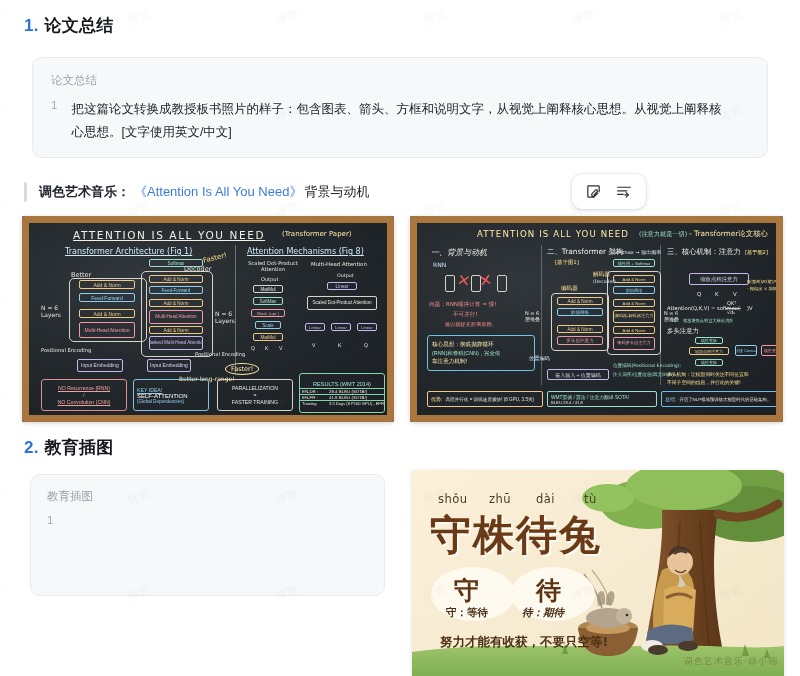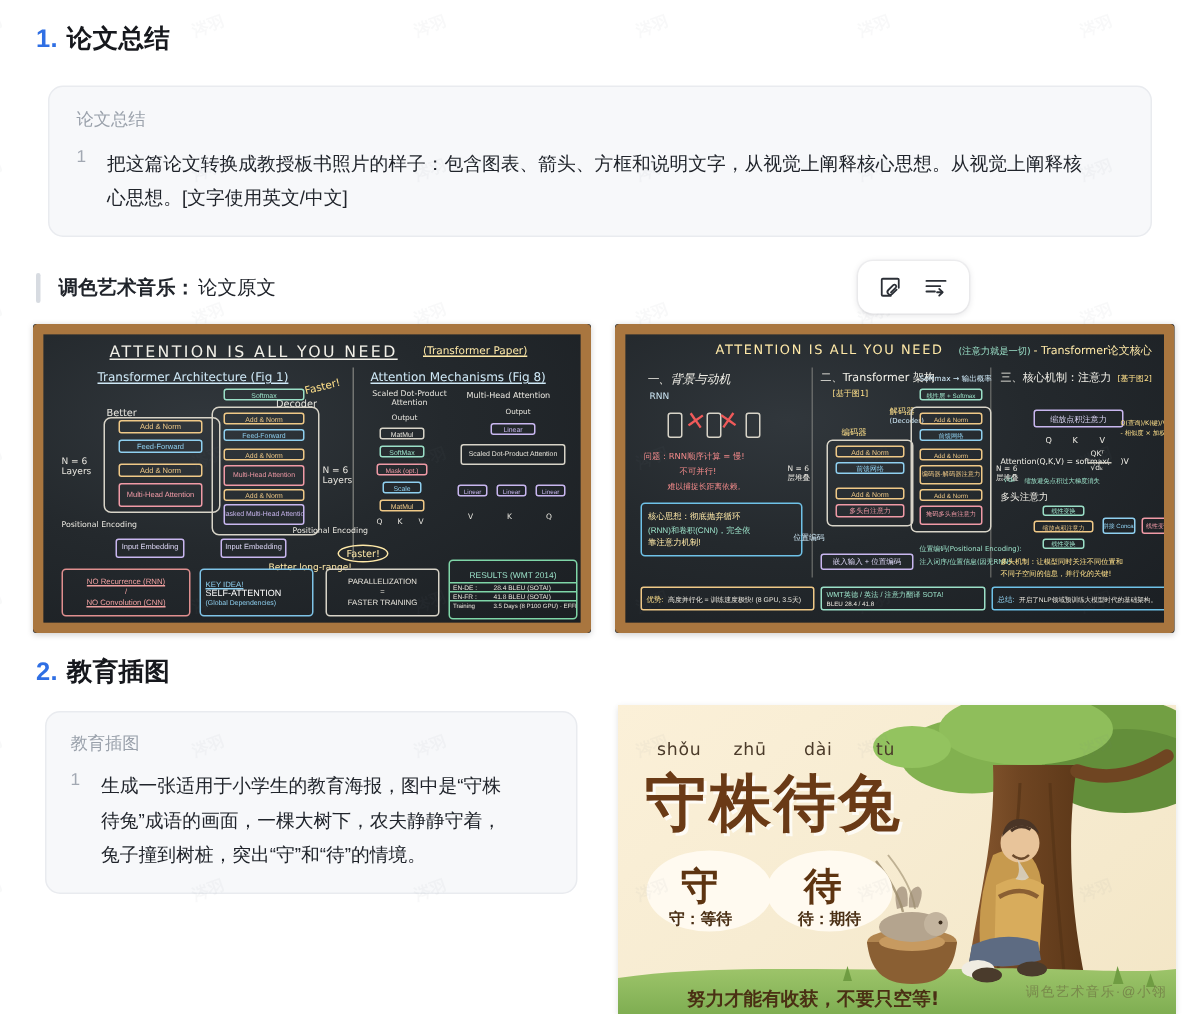--- a/index.html
+++ b/index.html
@@ -139,21 +139,22 @@
     <div class="prompt-label">论文总结</div>
     <div class="prompt-row" style="margin-top:10px;">
       <div class="prompt-idx">1</div>
       <div class="prompt-text" style="max-width:655px;">把这篇论文转换成教授板书照片的样子：包含图表、箭头、方框和说明文字，从视觉上阐释核心思想。从视觉上阐释核心思想。[文字使用英文/中文]</div>
     </div>
   </div>
 
   <div class="upload-row" style="position:absolute;left:24px;top:182px;">
     <div class="upload-bar"></div>
     <span class="upload-label">调色艺术音乐：</span>
-    <span class="upload-suffix">论文原文</span>
+    <span class="upload-link">《Attention Is All You Need》</span>
+    <span class="upload-suffix">背景与动机</span>
   </div>
 
   <div class="icon-card">
     <span>
       <svg width="17" height="17" viewBox="0 0 24 24" fill="none" stroke="#2b2f36" stroke-width="1.7" stroke-linecap="round" stroke-linejoin="round">
         <path d="M20 12.5V5a1 1 0 0 0-1-1H5a1 1 0 0 0-1 1v14a1 1 0 0 0 1 1h7.5"></path>
         <path d="M18 14.2l-4.1 4.1a2.6 2.6 0 0 1-3.7-3.7l4.6-4.6a1.7 1.7 0 0 1 2.4 2.4l-4.5 4.5"></path>
       </svg>
     </span>
     <span>
@@ -165,21 +166,21 @@
           <path d="M18 16.7h-5"></path>
       </svg>
     </span>
   </div>
 
   <div class="board" style="position:absolute;left:22px;top:216px;width:372px;height:206px;">
     <div class="board-frame"></div>
     <div class="board-inner">
 
       <div class="chalk u" style="left:44px;top:6px;font-size:10.5px;letter-spacing:1.6px;color:#f2f0e8;">ATTENTION IS ALL YOU NEED</div>
-      <div class="chalk" style="left:253px;top:7px;font-size:7px;color:#ffe9a8;text-decoration:underline;">(Transformer Paper)</div>
+      <div class="chalk" style="left:253px;top:7px;font-size:7px;color:#ffe9a8;">(Transformer Paper)</div>
 
       <div class="chalk u" style="left:36px;top:24px;font-size:8px;color:#cfe9f7;">Transformer Architecture (Fig 1)</div>
       <div class="chalk u" style="left:218px;top:24px;font-size:8px;color:#cfe9f7;">Attention Mechanisms (Fig 8)</div>
 
       <div class="ln" style="left:206px;top:22px;width:1px;height:128px;opacity:.45;"></div>
 
       <div class="chalk" style="left:42px;top:48px;font-size:6.5px;">Better</div>
       <div class="chalk" style="left:155px;top:42px;font-size:6.5px;">Decoder</div>
       <div class="chalk" style="left:174px;top:31px;font-size:7px;color:#ffe08a;transform:rotate(-14deg);">Faster!</div>
 
@@ -367,21 +368,20 @@
 
   <div class="sec-head" style="position:absolute;left:24px;top:436px;">
     <span class="num">2.</span>
     <span class="ttl">教育插图</span>
   </div>
 
   <div class="prompt-card" style="position:absolute;left:30px;top:474px;width:355px;height:122px;padding:13px 16px 0 16px;">
     <div class="prompt-label">教育插图</div>
     <div class="prompt-row" style="margin-top:9px;">
       <div class="prompt-idx">1</div>
-      <div class="prompt-text" style="max-width:278px;">生成一张适用于小学生的教育海报，图中是“守株待兔”成语的画面，一棵大树下，农夫静静守着，兔子撞到树桩，突出“守”和“待”的情境。</div>
     </div>
   </div>
 
   <div class="poster" style="left:412px;top:470px;width:372px;height:206px;">
 
     <svg width="372" height="206" viewBox="0 0 372 206" style="position:absolute;left:0;top:0;">
       <defs>
         <linearGradient id="bark" x1="0" y1="0" x2="1" y2="0">
           <stop offset="0%" stop-color="#8a5a31"></stop>
             <stop offset="45%" stop-color="#6f4522"></stop>
@@ -443,23 +443,23 @@
     <div class="pinyin" style="left:77px;top:22px;">zhū</div>
     <div class="pinyin" style="left:124px;top:22px;">dài</div>
     <div class="pinyin" style="left:172px;top:22px;">tù</div>
     <div class="idiom" style="left:18px;top:38px;">守株待兔</div>
 
     <div class="cloud" style="left:22px;top:100px;width:78px;height:48px;"></div>
     <div class="cloud" style="left:102px;top:100px;width:78px;height:48px;"></div>
     <div class="cloud-char" style="left:42px;top:104px;">守</div>
     <div class="cloud-char" style="left:124px;top:104px;">待</div>
     <div class="cloud-def" style="left:34px;top:136px;">守：等待</div>
-    <div class="cloud-def" style="left:120px;top:136px;">待：期待</div>
-
-    <div class="moral" style="left:46px;top:164px;margin-top:24px;">努力才能有收获，不要只空等!</div>
+    <div class="cloud-def" style="left:110px;top:136px;font-style:italic;">待：期待</div>
+
+    <div class="moral" style="left:28px;top:164px;">努力才能有收获，不要只空等!</div>
     <div class="poster-wm">调色艺术音乐·@小翎</div>
   </div>
 
   <div class="wm-layer" id="wm">
       <span style="left: -20px; top: 10px;">涔羽</span>
       <span style="left: 128px; top: 10px;">涔羽</span>
       <span style="left: 276px; top: 10px;">涔羽</span>
       <span style="left: 424px; top: 10px;">涔羽</span>
       <span style="left: 572px; top: 10px;">涔羽</span>
       <span style="left: 720px; top: 10px;">涔羽</span>

